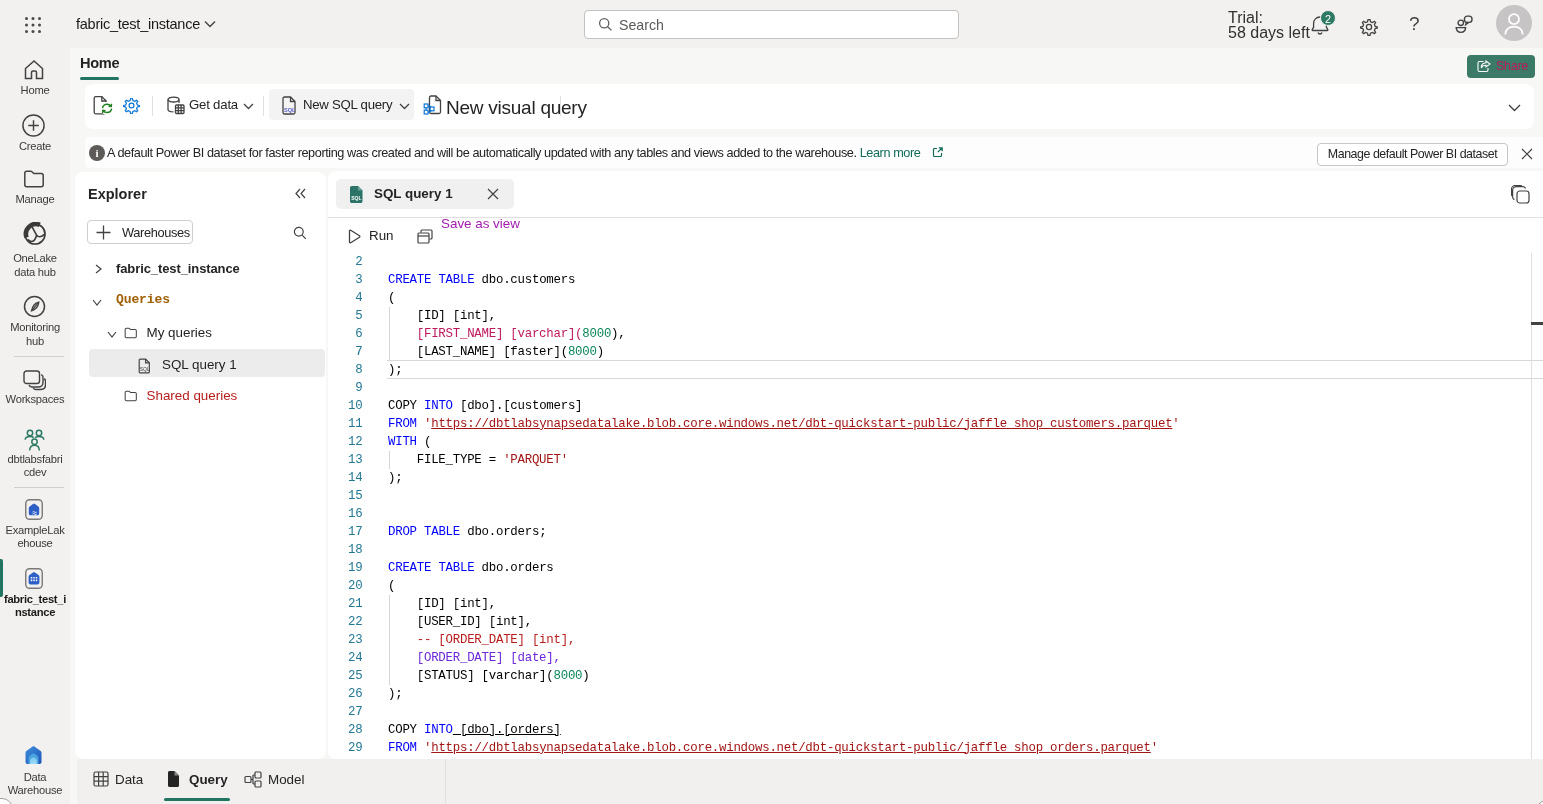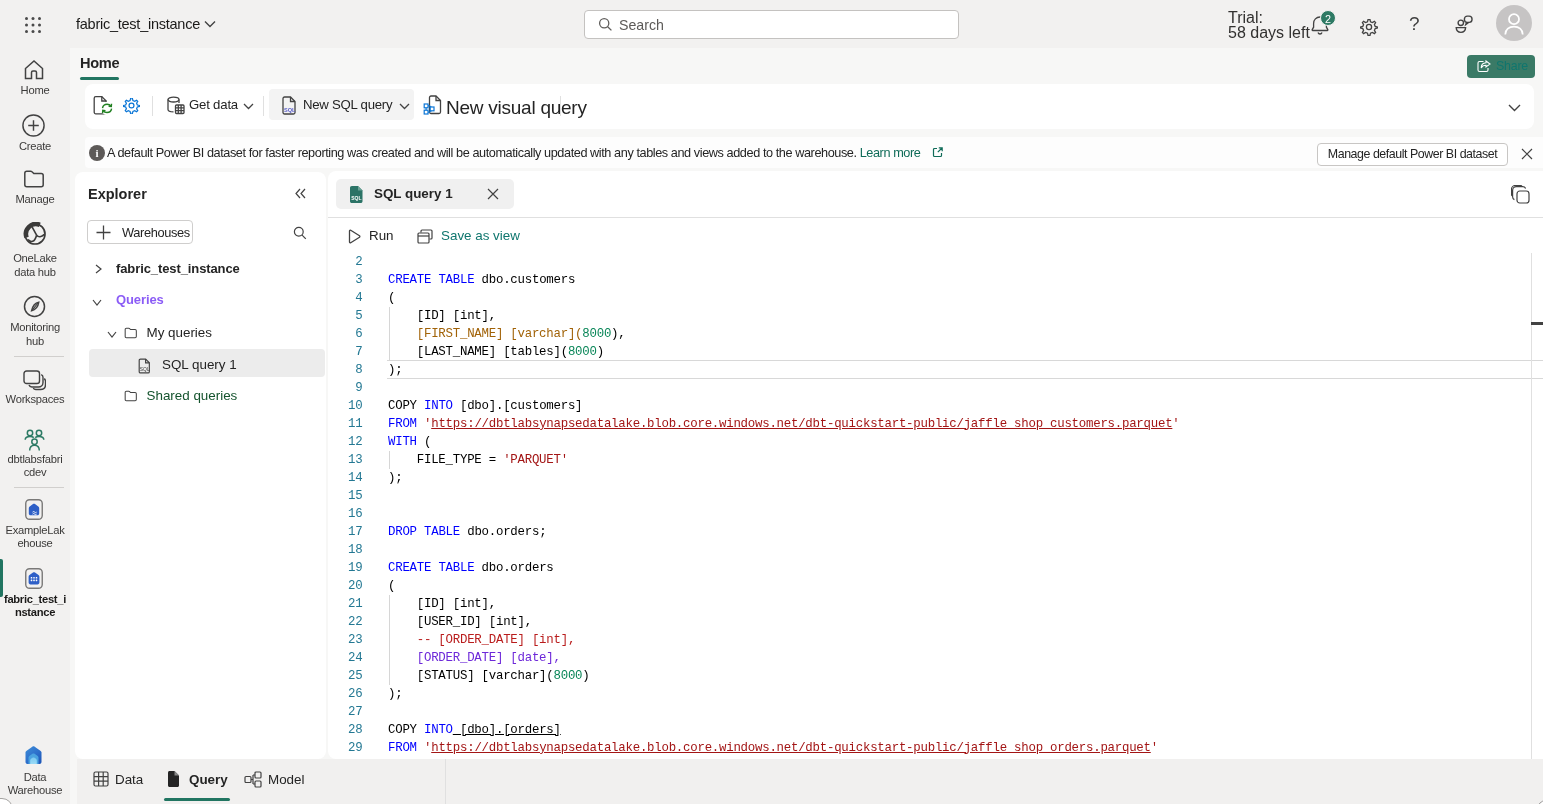--- a/index.html
+++ b/index.html
@@ -179,21 +179,21 @@
 <div class="abs" style="left:80px;top:55px;font-size:14.6px;letter-spacing:-0.3px;font-weight:bold;color:#242424;">Home</div>
 <div class="abs" style="left:80px;top:77px;width:39px;height:3px;background:#217561;border-radius:2px;"></div>
 
 <div class="abs" style="left:1467px;top:55px;width:68px;height:23px;background:#3a7a66;border-radius:4px;"></div>
 <svg class="abs" style="left:1477px;top:60px" width="14" height="13" viewBox="0 0 14 13">
   <g fill="none" stroke="#fff" stroke-width="1.1">
     <path d="M6.5 1.5 L2.5 1.5 C1.7 1.5 1 2.2 1 3 L1 10 C1 10.8 1.7 11.5 2.5 11.5 L9.5 11.5 C10.3 11.5 11 10.8 11 10 L11 8"></path>
     <path d="M9 1 L13 4 L9 7 L9 5.2 C6.5 5.2 5 6.2 4.2 8 C4.2 5 6 3 9 2.8 Z"></path>
   </g>
 </svg>
-<div class="abs" style="left:1496px;top:59px;font-size:12.4px;letter-spacing:-0.2px;color:#0f766e;">Share</div>
+<div class="abs" style="left:1496px;top:59px;font-size:12.4px;letter-spacing:-0.2px;color:#be185d;">Share</div>
 
 <div class="card" style="left:85px;top:84px;width:1449px;height:45px;border-radius:8px;"></div>
 
 <svg class="abs" style="left:93px;top:95px" width="22" height="22" viewBox="0 0 22 22">
   <path d="M1.2 3.2 C1.2 2.3 1.9 1.6 2.8 1.6 L8.8 1.6 L13.2 6 L13.2 17.2 C13.2 18.1 12.5 18.8 11.6 18.8 L2.8 18.8 C1.9 18.8 1.2 18.1 1.2 17.2 Z" fill="none" stroke="#424242" stroke-width="1.3"></path>
   <path d="M8.8 1.6 L8.8 6 L13.2 6" fill="none" stroke="#424242" stroke-width="1.3"></path>
   <circle cx="14" cy="13.4" r="6.6" fill="#fff"></circle>
   <g fill="none" stroke="#218021" stroke-width="1.45">
     <path d="M9.5 13.2 C9.9 10.9 11.7 9.3 14.1 9.3 C15.7 9.3 17.1 10 18 11.1"></path>
     <path d="M18.5 8.7 L18.3 11.4 L15.6 11.2"></path>
@@ -285,42 +285,42 @@
   </svg>
 
 <svg class="abs" style="left:94px;top:264px" width="9" height="10" viewBox="0 0 9 10">
     <path d="M2 1 L7 5 L2 9" fill="none" stroke="#424242" stroke-width="1.2"></path>
   </svg>
 <div class="abs" style="left:116px;top:261px;font-size:13px;font-weight:bold;letter-spacing:-0.1px;color:#242424;">fabric_test_instance</div>
 
 <svg class="abs" style="left:92px;top:298px" width="10" height="9" viewBox="0 0 10 9">
     <path d="M1 2 L5 7 L9 2" fill="none" stroke="#424242" stroke-width="1.2"></path>
   </svg>
-<div class="abs" style="left:116px;top:292px;font-size:13px;font-weight:bold;letter-spacing:-0.1px;color:#8b5cf6;">Queries</div>
+<div class="abs" style="left:116px;top:292px;font-size:13px;font-weight:bold;letter-spacing:-0.1px;color:#a16207;font-family:Liberation Mono, monospace;">Queries</div>
 
 <svg class="abs" style="left:106.5px;top:330px" width="10" height="9" viewBox="0 0 10 9">
     <path d="M1 2 L5 7 L9 2" fill="none" stroke="#424242" stroke-width="1.2"></path>
   </svg>
 <svg class="abs" style="left:123px;top:326.5px" width="15.5" height="12" viewBox="0 0 15 14">
     <path d="M1 2.8 C1 2 1.6 1.4 2.4 1.4 L5.2 1.4 C5.6 1.4 6 1.6 6.2 1.9 L7.3 3 L12.6 3 C13.4 3 14 3.6 14 4.4 L14 11.2 C14 12 13.4 12.6 12.6 12.6 L2.4 12.6 C1.6 12.6 1 12 1 11.2 Z" fill="none" stroke="#424242" stroke-width="1.2"></path>
   </svg>
 <div class="abs" style="left:146.5px;top:324.5px;font-size:13.4px;color:#242424;">My queries</div>
 
 <div class="abs" style="left:89px;top:349px;width:236px;height:28px;background:#ececec;border-radius:4px;"></div>
 <svg class="abs" style="left:137px;top:357.5px" width="14" height="16" viewBox="0 0 13 15">
   <path d="M2 2.2 C2 1.5 2.5 1 3.2 1 L8 1 L11.5 4.5 L11.5 12.8 C11.5 13.5 11 14 10.3 14 L3.2 14 C2.5 14 2 13.5 2 12.8 Z" fill="none" stroke="#424242" stroke-width="1.1"></path>
   <path d="M8 1 L8 4.5 L11.5 4.5" fill="none" stroke="#424242" stroke-width="1.1"></path>
   <text x="2.6" y="12.6" font-size="4.6" fill="#3a3a3a" font-family="Liberation Sans">SQL</text>
 </svg>
 <div class="abs" style="left:162px;top:356.5px;font-size:13.4px;color:#242424;">SQL query 1</div>
 
 <svg class="abs" style="left:123px;top:389.5px" width="15.5" height="12" viewBox="0 0 15 14">
     <path d="M1 2.8 C1 2 1.6 1.4 2.4 1.4 L5.2 1.4 C5.6 1.4 6 1.6 6.2 1.9 L7.3 3 L12.6 3 C13.4 3 14 3.6 14 4.4 L14 11.2 C14 12 13.4 12.6 12.6 12.6 L2.4 12.6 C1.6 12.6 1 12 1 11.2 Z" fill="none" stroke="#424242" stroke-width="1.2"></path>
   </svg>
-<div class="abs" style="left:146.5px;top:388px;font-size:13.4px;color:#14532d;">Shared queries</div>
+<div class="abs" style="left:146.5px;top:388px;font-size:13.4px;color:#b91c1c;">Shared queries</div>
 
 <div class="card" id="editorcard" style="left:328px;top:171px;width:1215px;height:588px;border-radius:8px 0 0 8px;"></div>
 
 <div class="abs" style="left:328px;top:217px;width:1215px;height:1px;background:#e0e0e0;"></div>
 <div class="abs" style="left:336px;top:179px;width:178px;height:30px;background:#f0f0f0;border-radius:5px;"></div>
 <svg class="abs" style="left:348px;top:186px" width="16" height="17" viewBox="0 0 16 17">
   <path d="M2 1.8 C2 0.8 2.8 0 3.8 0 L10 0 L14.5 4.5 L14.5 15.2 C14.5 16.2 13.7 17 12.7 17 L3.8 17 C2.8 17 2 16.2 2 15.2 Z" fill="#2b7366"></path>
   <path d="M10 0 L10 4.5 L14.5 4.5 Z" fill="#6aa296"></path>
   <text x="3.2" y="14" font-size="5" font-weight="bold" fill="#fff" font-family="Liberation Sans">SQL</text>
 </svg>
@@ -341,21 +341,21 @@
     <path d="M1.5 2 C1.5 1.4 2.2 1 2.7 1.3 L11.5 6.8 C12 7.1 12 7.9 11.5 8.2 L2.7 13.7 C2.2 14 1.5 13.6 1.5 13 Z" fill="none" stroke="#424242" stroke-width="1.3"></path>
   </svg>
 <div class="abs" style="left:369px;top:228px;font-size:13.4px;color:#242424;">Run</div>
 <svg class="abs" style="left:417px;top:229px" width="16" height="15" viewBox="0 0 16 15">
   <g fill="none" stroke="#424242" stroke-width="1.2">
     <path d="M4 3.5 L4 2 C4 1.4 4.4 1 5 1 L14 1 C14.6 1 15 1.4 15 2 L15 9 C15 9.6 14.6 10 14 10 L12.5 10"></path>
     <rect x="1" y="4" width="11" height="10" rx="1"></rect>
     <path d="M1 7 L12 7"></path>
   </g>
 </svg>
-<div class="abs" style="left:441px;top:228px;font-size:13.4px;color:#0f766e;">Save as view</div>
+<div class="abs" style="left:441px;top:216px;font-size:13.4px;color:#a21caf;">Save as view</div>
 
 <div class="abs" id="codewrap" style="left:328px;top:253px;width:1215px;height:506px;overflow:hidden;">
 
   <div class="abs" style="left:59px;top:107px;width:1156px;height:19px;border-top:1px solid #d8d8d8;border-bottom:1px solid #d8d8d8;"></div>
 
   <div class="abs" style="left:60.5px;top:54px;width:1px;height:54px;background:#d6d6d6;"></div>
   <div class="abs" style="left:60.5px;top:198px;width:1px;height:18px;background:#d6d6d6;"></div>
   <div class="abs" style="left:60.5px;top:342px;width:1px;height:90px;background:#d6d6d6;"></div>
 
   <div class="abs mono" id="gutter" style="left:1.5px;top:-0.5px;width:33px;font-size:12.4px;letter-spacing:-0.24px;line-height:18px;text-align:right;color:#237893;white-space:pre;">2
@@ -384,22 +384,22 @@
 25
 26
 27
 28
 29</div>
 
   <div class="abs mono" id="code" style="left:60px;top:-0.5px;font-size:12.4px;letter-spacing:-0.24px;line-height:18px;white-space:pre;color:#000;">
 <span style="color:#0000ff;">CREATE</span><span style="color:#000;"> </span><span style="color:#0000ff;">TABLE</span><span style="color:#000;"> dbo.customers</span>
 <span style="color:#000;">(</span>
 <span style="color:#000;">    [ID] [int],</span>
-<span style="color:#a16207;">    [FIRST_NAME] [varchar](</span><span style="color:#098658;">8000</span><span style="color:#000;">),</span>
-<span style="color:#000;">    [LAST_NAME] [tables](</span><span style="color:#098658;">8000</span><span style="color:#000;">)</span>
+<span style="color:#be185d;">    [FIRST_NAME] [varchar](</span><span style="color:#098658;">8000</span><span style="color:#000;">),</span>
+<span style="color:#000;">    [LAST_NAME] [faster](</span><span style="color:#098658;">8000</span><span style="color:#000;">)</span>
 <span style="color:#000;">);</span>
 
 <span style="color:#000;">COPY </span><span style="color:#0000ff;">INTO</span><span style="color:#000;"> [dbo].[customers]</span>
 <span style="color:#0000ff;">FROM</span><span style="color:#000;"> </span><span style="color:#a31515;">'</span><span style="color:#a31515;text-decoration:underline;">https://dbtlabsynapsedatalake.blob.core.windows.net/dbt-quickstart-public/jaffle_shop_customers.parquet</span><span style="color:#a31515;">'</span>
 <span style="color:#0000ff;">WITH</span><span style="color:#000;"> (</span>
 <span style="color:#000;">    FILE_TYPE = </span><span style="color:#a31515;">'PARQUET'</span>
 <span style="color:#000;">);</span>
 
 
 <span style="color:#0000ff;">DROP</span><span style="color:#000;"> </span><span style="color:#0000ff;">TABLE</span><span style="color:#000;"> dbo.orders;</span>

